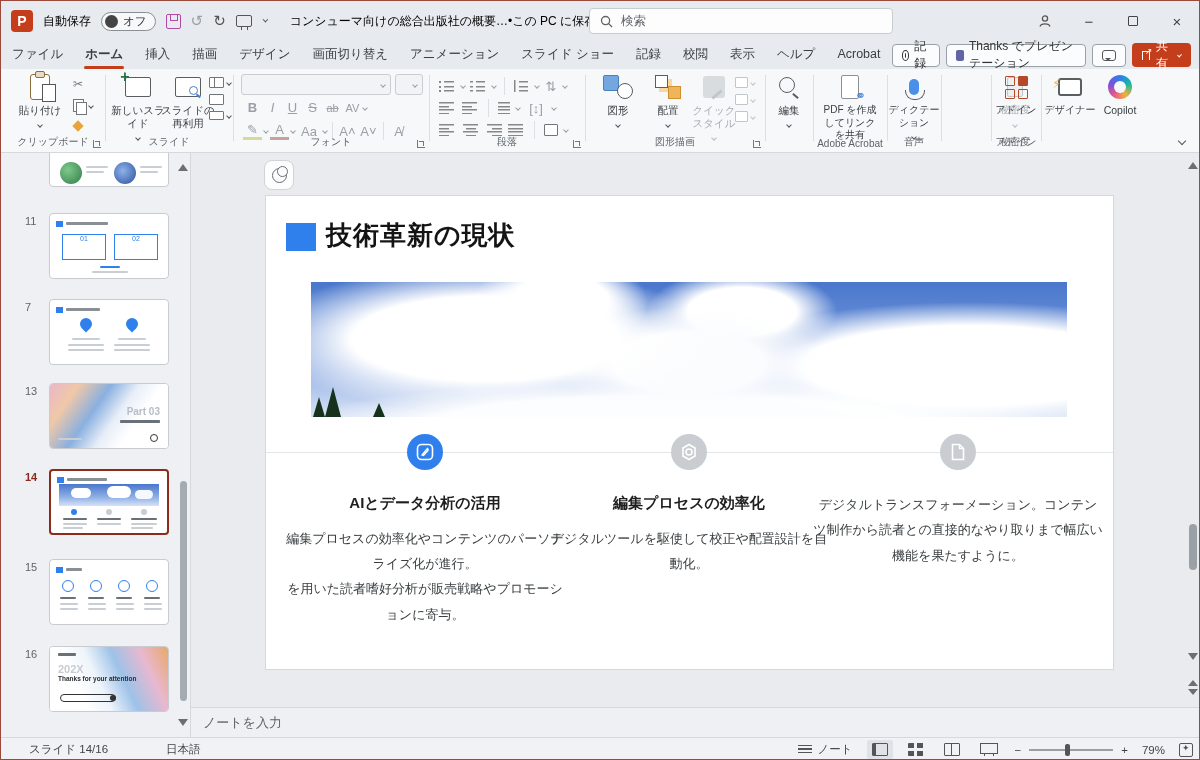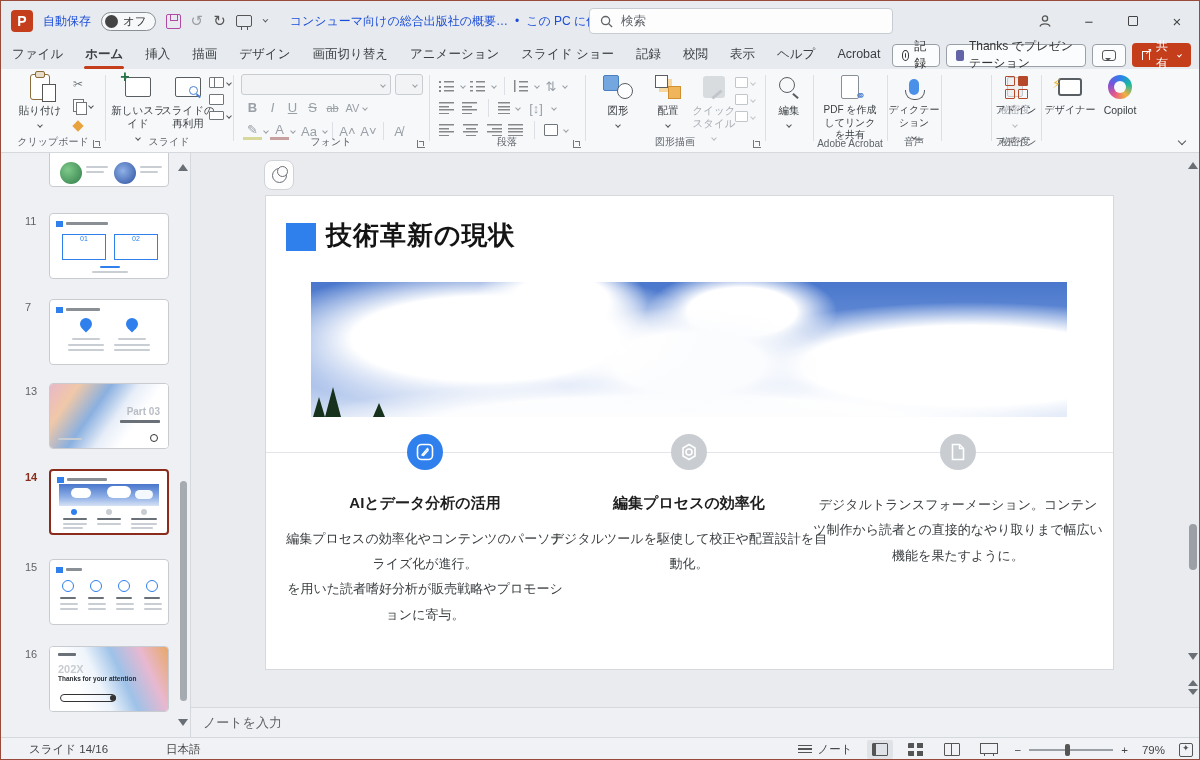--- a/index.html
+++ b/index.html
@@ -5,33 +5,33 @@
   * { margin:0; padding:0; box-sizing:border-box; }
   html,body { width:1200px; height:760px; font-family:"Liberation Sans","DejaVu Sans",sans-serif; }
   #app { position:relative; width:1200px; height:760px; background:#eceef1; overflow:hidden;
          border:1px solid #9a4a3a; }
 
   
   .titlebar { position:absolute; top:0; left:0; width:100%; height:40px; background:#e7ebef; }
   .tb-left { position:absolute; left:10px; top:0; height:40px; display:flex; align-items:center; gap:10px; }
   .pp-logo { width:22px; height:22px; background:#c43e1c; border-radius:4px; color:#fff; font-weight:bold;
              font-size:14px; display:flex; align-items:center; justify-content:center; }
-  .tb-txt { font-size:12px; color:#1d4ed8;text-align:center; }
+  .tb-txt { font-size:12px; color:#000000;text-align:center; }
   .toggle { display:flex; align-items:center; gap:5px; border:1px solid #8a8f94; border-radius:10px;
             padding:1px 8px 1px 3px; font-size:11.5px; color:#333; background:#f6f8fa; }
   .toggle .knob { width:13px; height:13px; border-radius:50%; background:#444; }
   .qat-ic { font-size:15px; color:#555; }
   .floppy { width:15px; height:15px; border:1.5px solid #b14aa3; border-radius:2px; position:relative; }
   .floppy::after { content:""; position:absolute; top:0; left:3px; width:6px; height:5px; border:1.5px solid #b14aa3; border-top:none; }
   .monitor { width:16px; height:12px; border:1.5px solid #555; border-radius:2px; position:relative; }
   .monitor::after { content:""; position:absolute; left:4px; top:11px; width:5px; height:3px; border-left:1.5px solid #555; border-right:1.5px solid #555; }
   .chv { display:inline-block; width:6px; height:6px; border-right:1.4px solid currentColor;
          border-bottom:1.4px solid currentColor; transform:rotate(45deg); color:#555; }
   .chv.s { width:4px; height:4px; }
-  .doc-title { display:flex; align-items:center; gap:7px; margin-left:14px; }
+  .doc-title { display:flex; align-items:center; gap:0; margin-left:14px; }
   .search { position:absolute; left:588px; top:7px; width:304px; height:26px; background:#fdfdfe;
             border:1px solid #c6ccd2; border-radius:4px; display:flex; align-items:center; gap:8px;
             padding:0 10px; color:#5f6368; font-size:12.5px; }
   .tb-right { position:absolute; right:0; top:0; height:40px; display:flex; align-items:center; }
   .capbtn { width:44px; height:40px; display:flex; align-items:center; justify-content:center; color:#444; font-size:15px; }
   .maxbox { width:10px; height:10px; border:1.2px solid #444; border-radius:1px; }
 
   
   .tabrow { position:absolute; top:40px; left:0; width:100%; height:28px; background:#e7ebef; display:flex; align-items:center; }
   .rtab { font-size:12.5px; color:#3c4043; padding:5px 11px 7px; position:relative; white-space:nowrap; }

